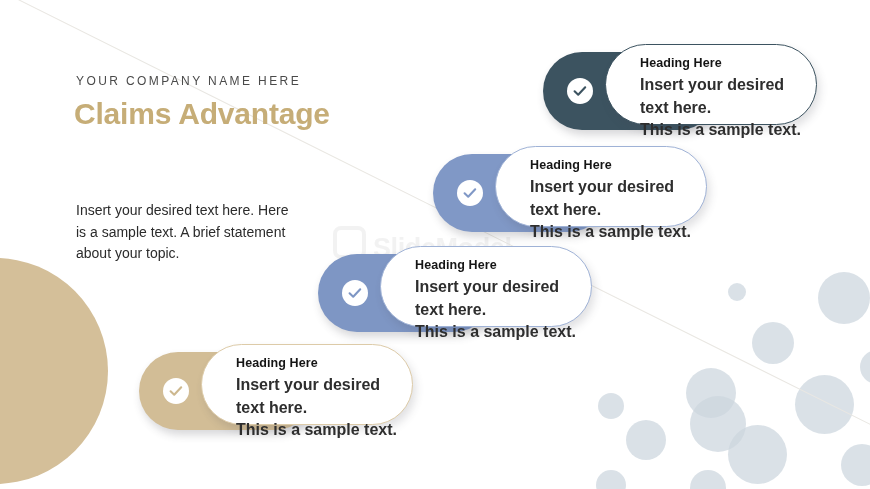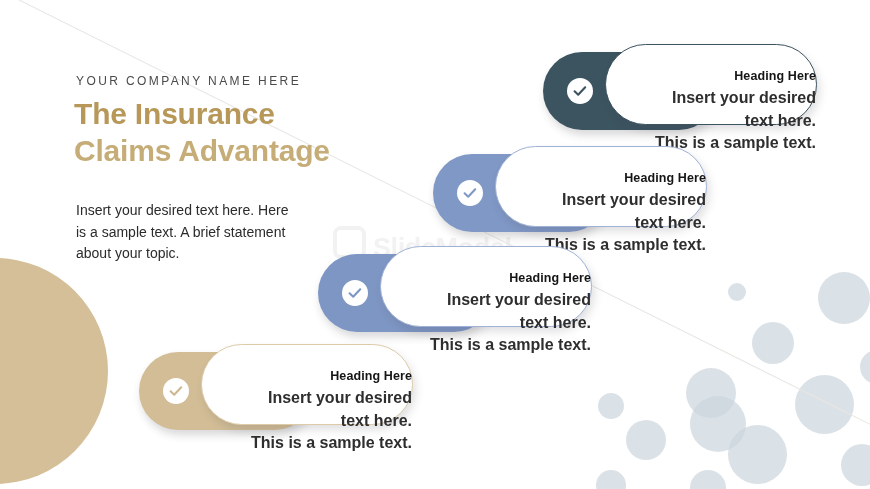--- a/index.html
+++ b/index.html
@@ -153,22 +153,21 @@
     position: absolute;
     top: -8px;
     left: 62px;
     width: 212px;
     height: 81px;
     background: #ffffff;
     border-radius: 41px;
     border: 1.3px solid #cfcfcf;
     box-shadow: 3px 5px 9px rgba(70,70,80,.16);
     box-sizing: border-box;
-    padding: 24px 0 0 34px;
-    text-align: right;
+    padding: 11px 0 0 34px;
   }
   .card-heading {
     font-size: 12.5px;
     font-weight: 700;
     color: #151515;
     letter-spacing: .1px;
     margin-bottom: 4px;
   }
   .card-text {
     font-size: 16px;
@@ -204,21 +203,20 @@
 
   <div class="watermark">
     <div class="wm-logo"></div>
     <div class="wm-text">SlideModel</div>
     <div class="wm-dom">.com</div>
   </div>
 
   <div class="eyebrow">YOUR COMPANY NAME HERE</div>
 
   <div class="title">
-    <div class="title-line1">The Insurance</div>
     <div class="title-line2">Claims Advantage</div>
   </div>
 
   <div class="body-copy">Insert your desired text here. Here is a sample text. A brief statement about your topic.</div>
 
   <div class="step" style="left:543px;top:52px;">
     <div class="pill" style="background:#3c5360;"></div>
     <div class="check-badge">
       <svg width="18" height="18" viewBox="0 0 18 18" aria-hidden="true">
         <path d="M3.6 9.3 L7.2 12.7 L14.2 5.3" fill="none" stroke="#3c5360" stroke-width="2.1" stroke-linecap="round" stroke-linejoin="round"></path>

